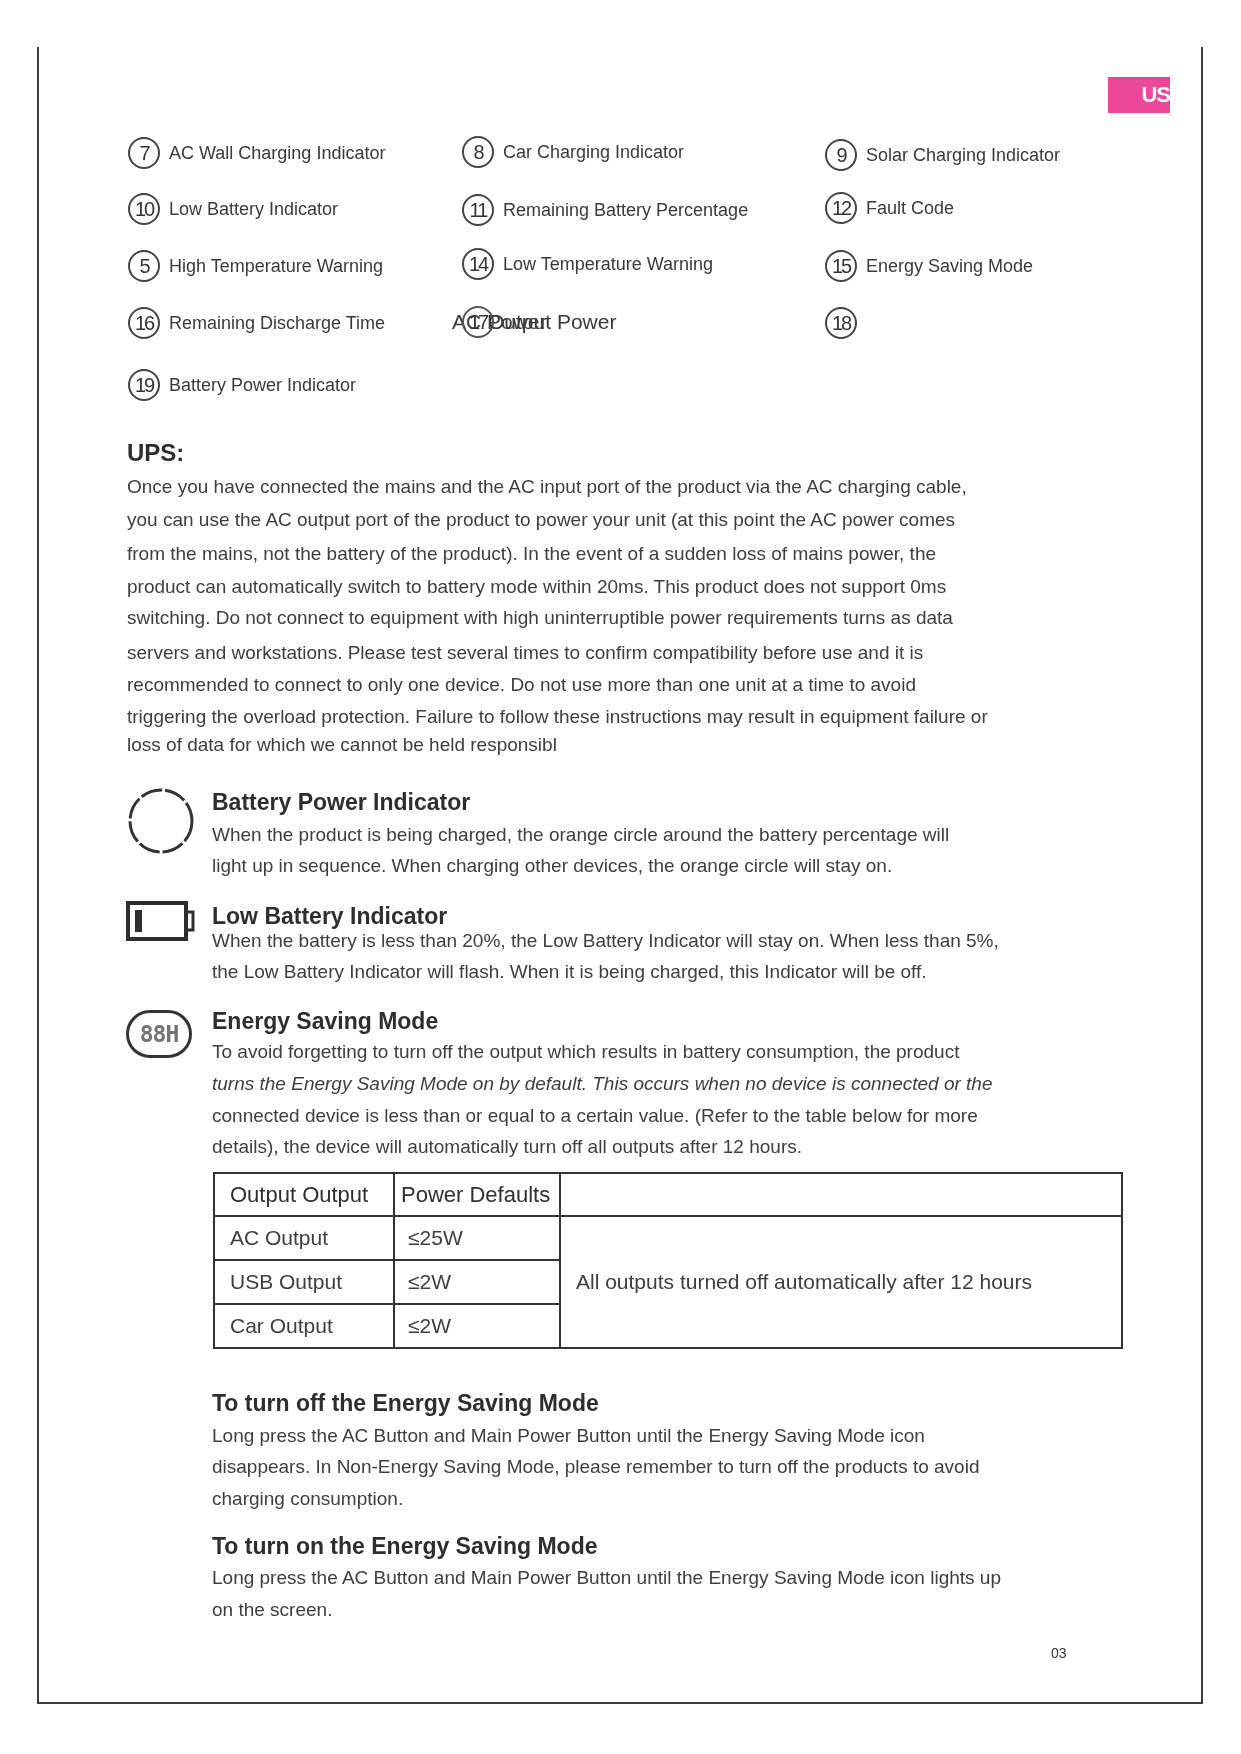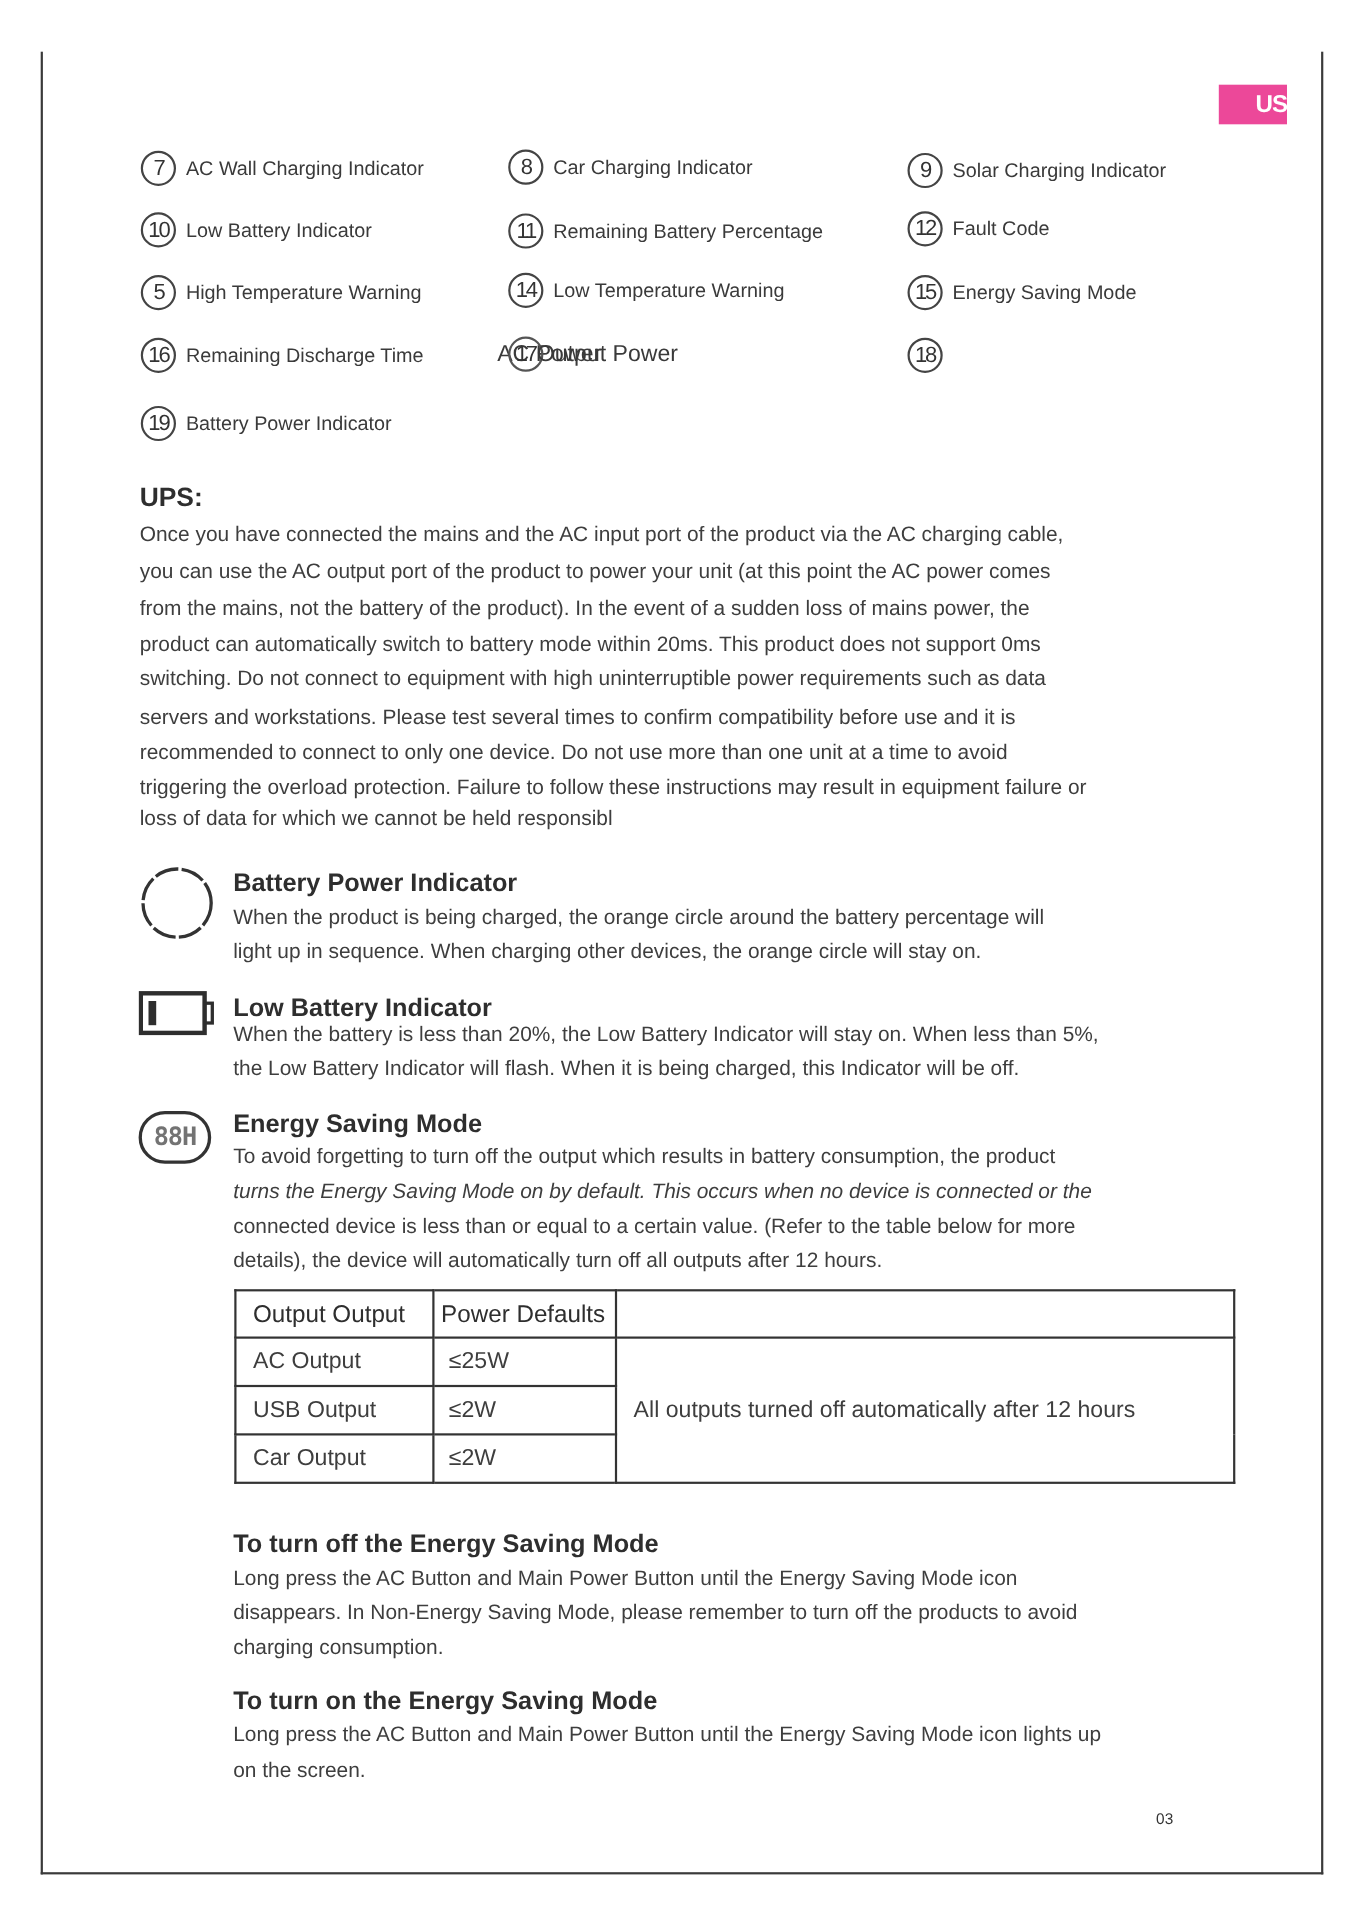--- a/index.html
+++ b/index.html
@@ -96,21 +96,21 @@
     <span class="item-label">Battery Power Indicator</span>
   </div>
 </div>
 
 <div class="abs h-bold" style="left:127px; top:439px; font-size:24px;">UPS:</div>
 <div class="para" style="left:127px; top:0;">
   <div class="line" style="top:476px;">Once you have connected the mains and the AC input port of the product via the AC charging cable,</div>
   <div class="line" style="top:509px;">you can use the AC output port of the product to power your unit (at this point the AC power comes</div>
   <div class="line" style="top:543px;">from the mains, not the battery of the product). In the event of a sudden loss of mains power, the</div>
   <div class="line" style="top:576px;">product can automatically switch to battery mode within 20ms. This product does not support 0ms</div>
-  <div class="line" style="top:607px;">switching. Do not connect to equipment with high uninterruptible power requirements such as data</div>
+  <div class="line" style="top:607px;">switching. Do not connect to equipment with high uninterruptible power requirements turns as data</div>
   <div class="line" style="top:642px;">servers and workstations. Please test several times to confirm compatibility before use and it is</div>
   <div class="line" style="top:674px;">recommended to connect to only one device. Do not use more than one unit at a time to avoid</div>
   <div class="line" style="top:706px;">triggering the overload protection. Failure to follow these instructions may result in equipment failure or</div>
   <div class="line" style="top:734px;">loss of data for which we cannot be held responsibl</div>
 </div>
 
 <svg class="icon-box" style="left:126px; top:786px;" width="70" height="70" viewBox="0 0 70 70">
   <circle cx="35" cy="35" r="31" fill="none" stroke="#333" stroke-width="3" stroke-dasharray="22 3"></circle>
 </svg>
 <div class="abs h-bold" style="left:212px; top:789px; font-size:23px;">Battery Power Indicator</div>

